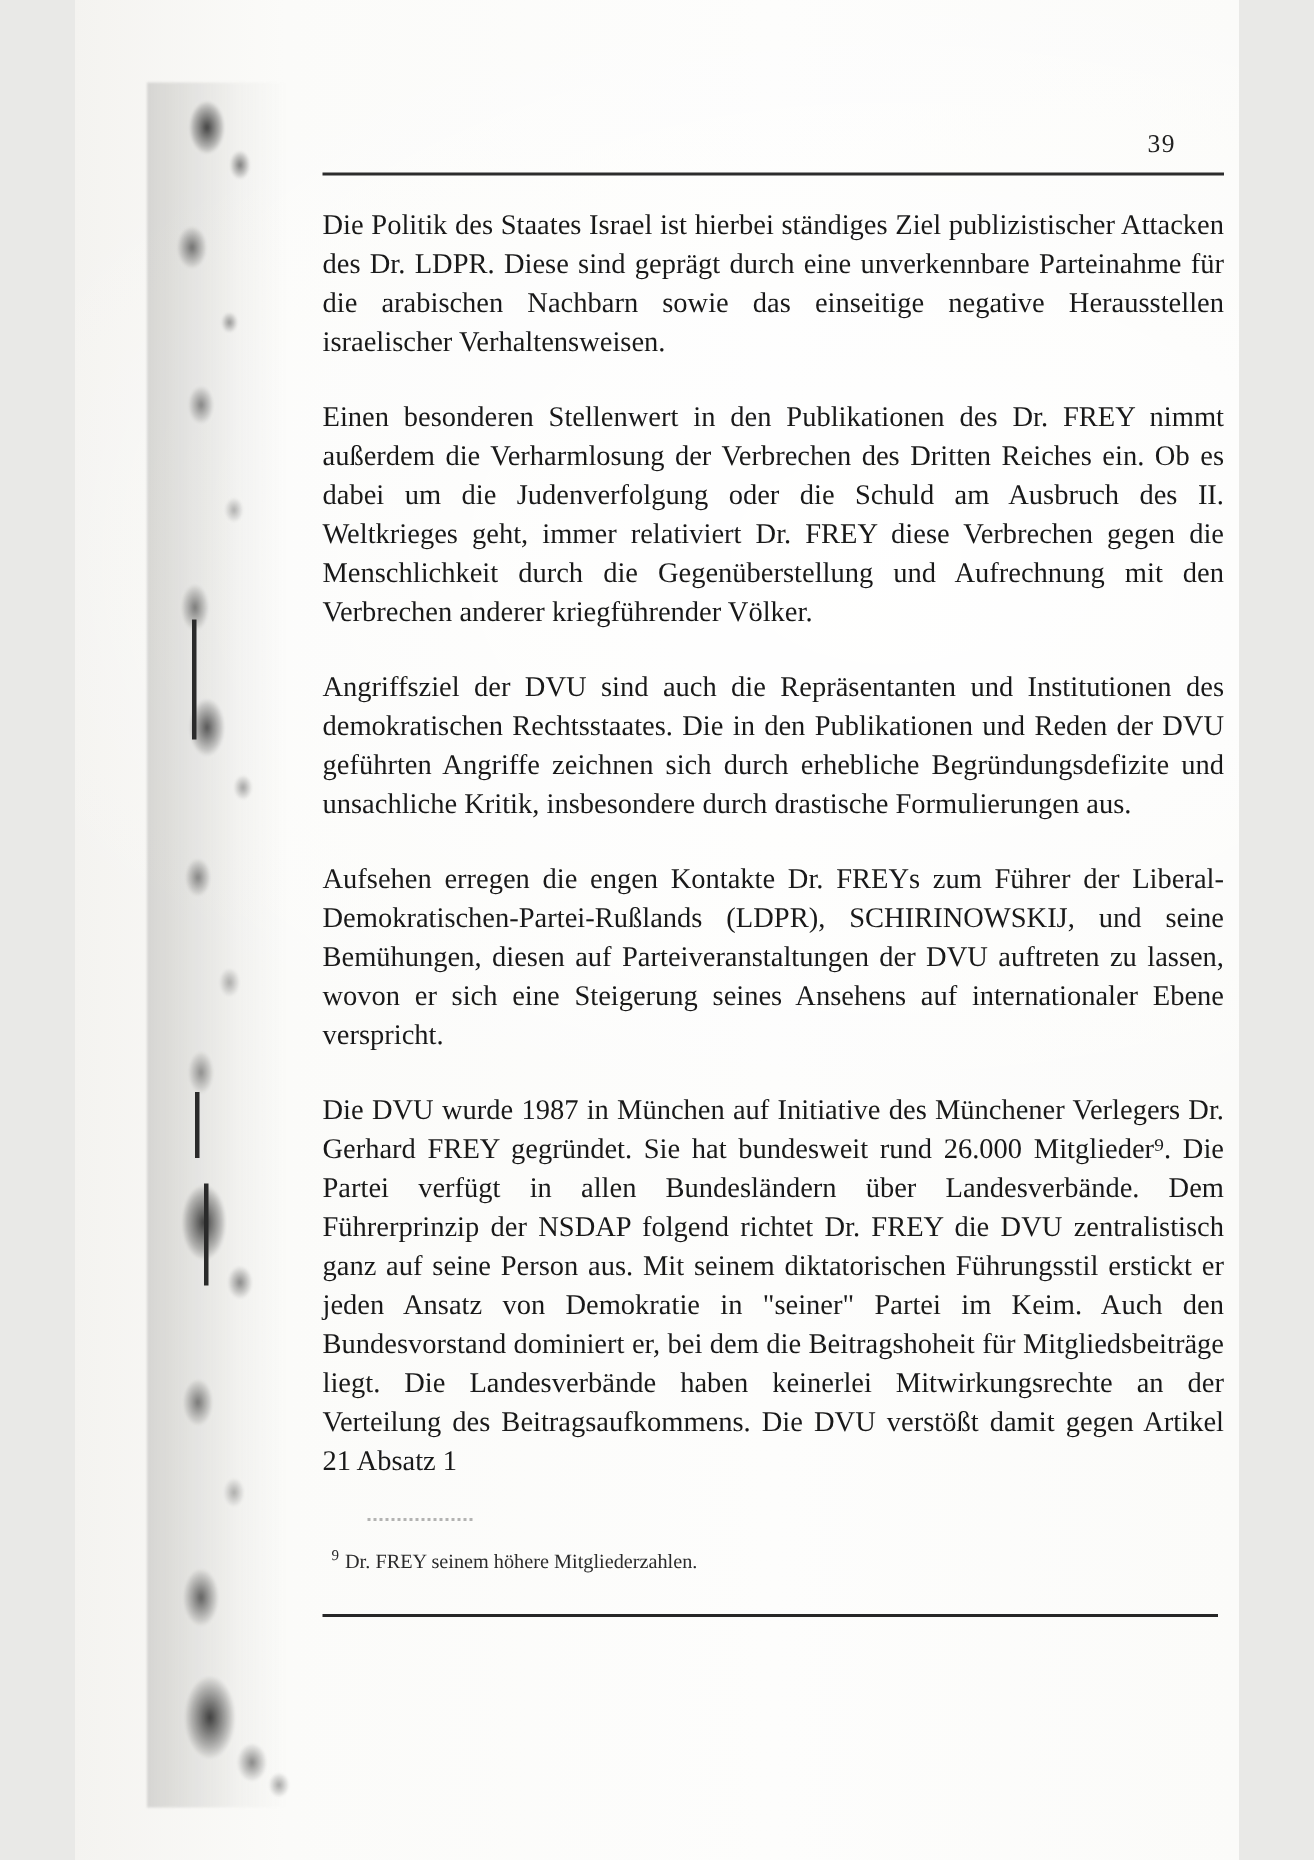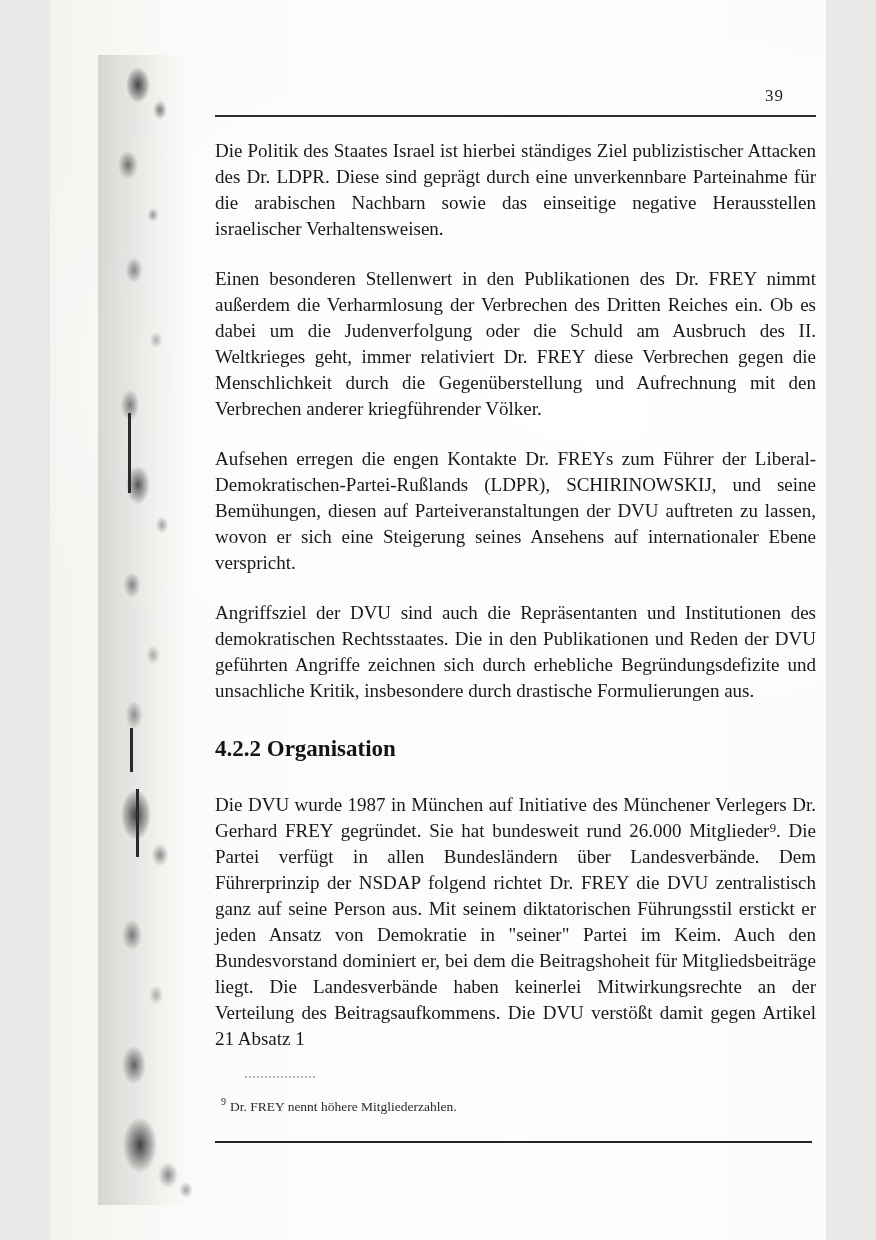--- a/index.html
+++ b/index.html
@@ -142,31 +142,30 @@
 
   <div class="content">
 
     <div class="page-number">39</div>
 
     <div class="header-rule"></div>
 
     <div class="body-text">
       <p>Die Politik des Staates Israel ist hierbei ständiges Ziel publizistischer Attacken des Dr. LDPR. Diese sind geprägt durch eine unverkennbare Parteinahme für die arabischen Nachbarn sowie das einseitige negative Herausstellen israelischer Verhaltensweisen.</p>
       <p>Einen besonderen Stellenwert in den Publikationen des Dr. FREY nimmt außerdem die Verharmlosung der Verbrechen des Dritten Reiches ein. Ob es dabei um die Judenverfolgung oder die Schuld am Ausbruch des II. Weltkrieges geht, immer relativiert Dr. FREY diese Verbrechen gegen die Menschlichkeit durch die Gegenüberstellung und Aufrechnung mit den Verbrechen anderer kriegführender Völker.</p>
+      <p>Angriffsziel der DVU sind auch die Repräsentanten und Institutionen des demokratischen Rechtsstaates. Die in den Publikationen und Reden der DVU geführten Angriffe zeichnen sich durch erhebliche Begründungsdefizite und unsachliche Kritik, insbesondere durch drastische Formulierungen aus.</p>
       <p>Aufsehen erregen die engen Kontakte Dr. FREYs zum Führer der Liberal-Demokratischen-Partei-Rußlands (LDPR), SCHIRINOWSKIJ, und seine Bemühungen, diesen auf Parteiveranstaltungen der DVU auftreten zu lassen, wovon er sich eine Steigerung seines Ansehens auf internationaler Ebene verspricht.</p>
-      <p>Angriffsziel der DVU sind auch die Repräsentanten und Institutionen des demokratischen Rechtsstaates. Die in den Publikationen und Reden der DVU geführten Angriffe zeichnen sich durch erhebliche Begründungsdefizite und unsachliche Kritik, insbesondere durch drastische Formulierungen aus.</p>
 
-      <h2 class="section-heading">4.2.2 Organisation</h2>
 
       <p>Die DVU wurde 1987 in München auf Initiative des Münchener Verlegers Dr. Gerhard FREY gegründet. Sie hat bundesweit rund 26.000 Mitglieder⁹. Die Partei verfügt in allen Bundesländern über Landesverbände. Dem Führerprinzip der NSDAP folgend richtet Dr. FREY die DVU zentralistisch ganz auf seine Person aus. Mit seinem diktatorischen Führungsstil erstickt er jeden Ansatz von Demokratie in "seiner" Partei im Keim. Auch den Bundesvorstand dominiert er, bei dem die Beitragshoheit für Mitgliedsbeiträge liegt. Die Landesverbände haben keinerlei Mitwirkungsrechte an der Verteilung des Beitragsaufkommens. Die DVU verstößt damit gegen Artikel 21 Absatz 1</p>
     </div>
 
     <div class="footnote-area">
       <div class="fn-smudge"></div>
       <div class="footnote">
-        <sup>9</sup><span>Dr. FREY nennt höhere Mitgliederzahlen.</span>
+        <sup>9</sup><span>Dr. FREY seinem höhere Mitgliederzahlen.</span>
       </div>
     </div>
 
     <div class="bottom-rule"></div>
 
   </div>
 </div>
 
 </body></html>

